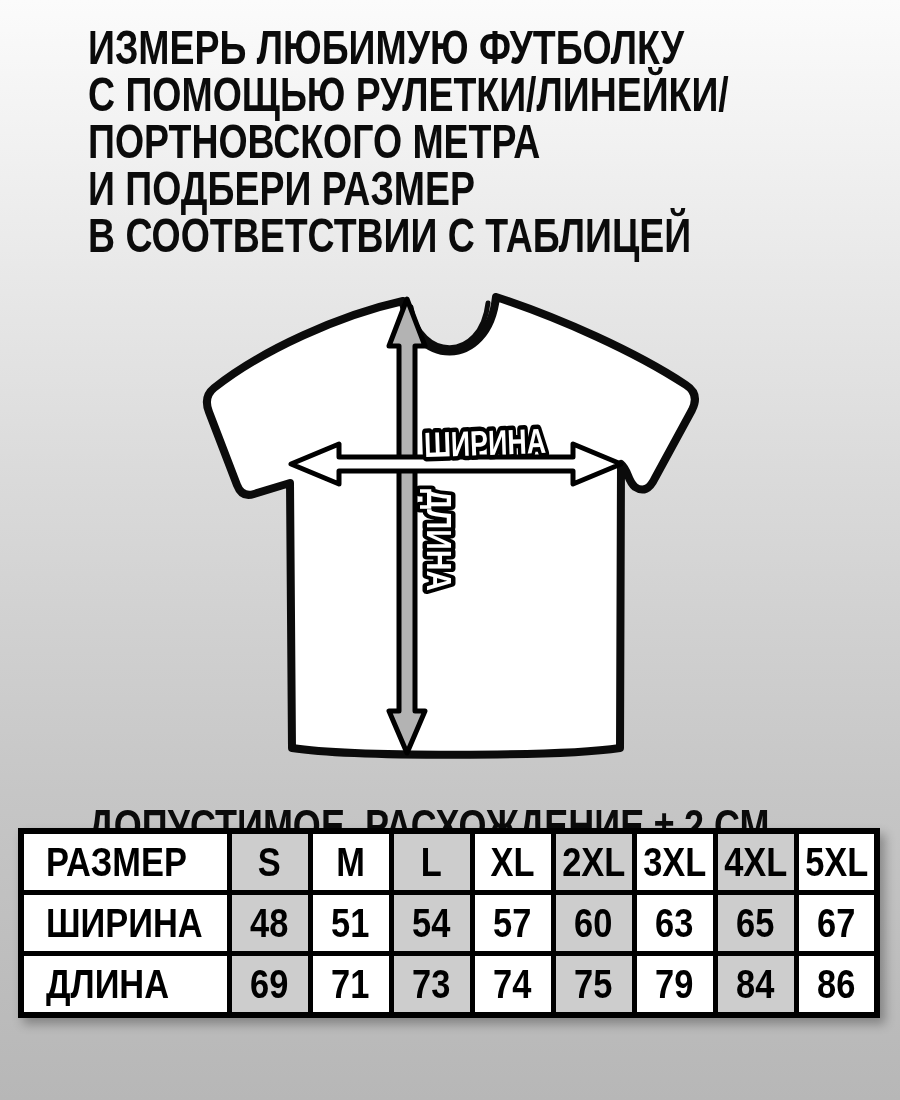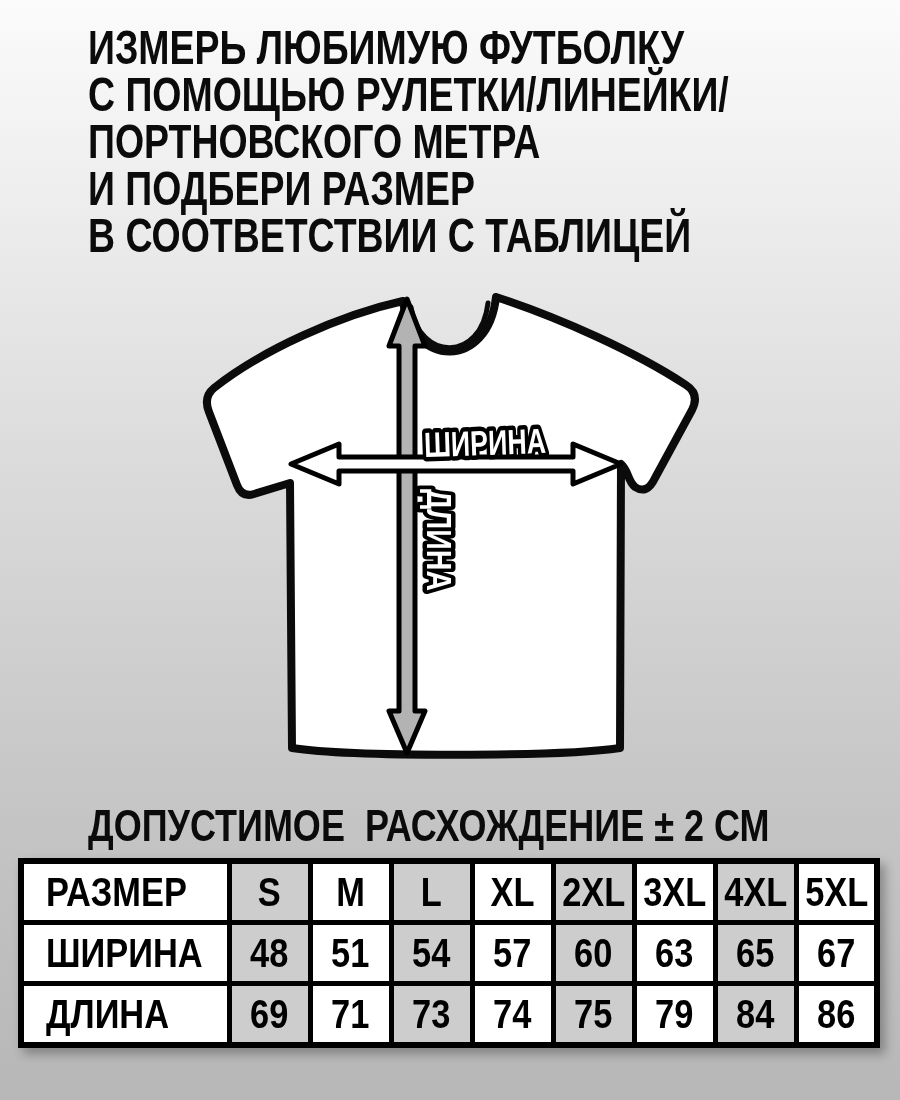--- a/index.html
+++ b/index.html
@@ -27,21 +27,21 @@
     paint-order:stroke fill;
   }
   
   .tolerance{
     position:absolute; left:88px; top:800px;
     font-size:45px; font-weight:700; color:#0b0b0b;
     transform:scaleX(0.8); transform-origin:left top; white-space:pre;
   }
   
   table.size-table{
-    position:absolute; left:18px; top:858px; width:858px;
+    position:absolute; left:18px; top:828px; width:858px;
     border-collapse:collapse; table-layout:fixed;
     border:6px solid #000; background:#fff;
     box-shadow:5px 6px 10px rgba(0,0,0,0.3);
   }
   .size-table th,.size-table td{
     border:5px solid #000; height:56px; padding:0; text-align:center;
     vertical-align:middle; background:#ffffff;
   }
   .size-table th:nth-child(even),.size-table td:nth-child(even){background:#cdcdcd;}
   .size-table .cell{

